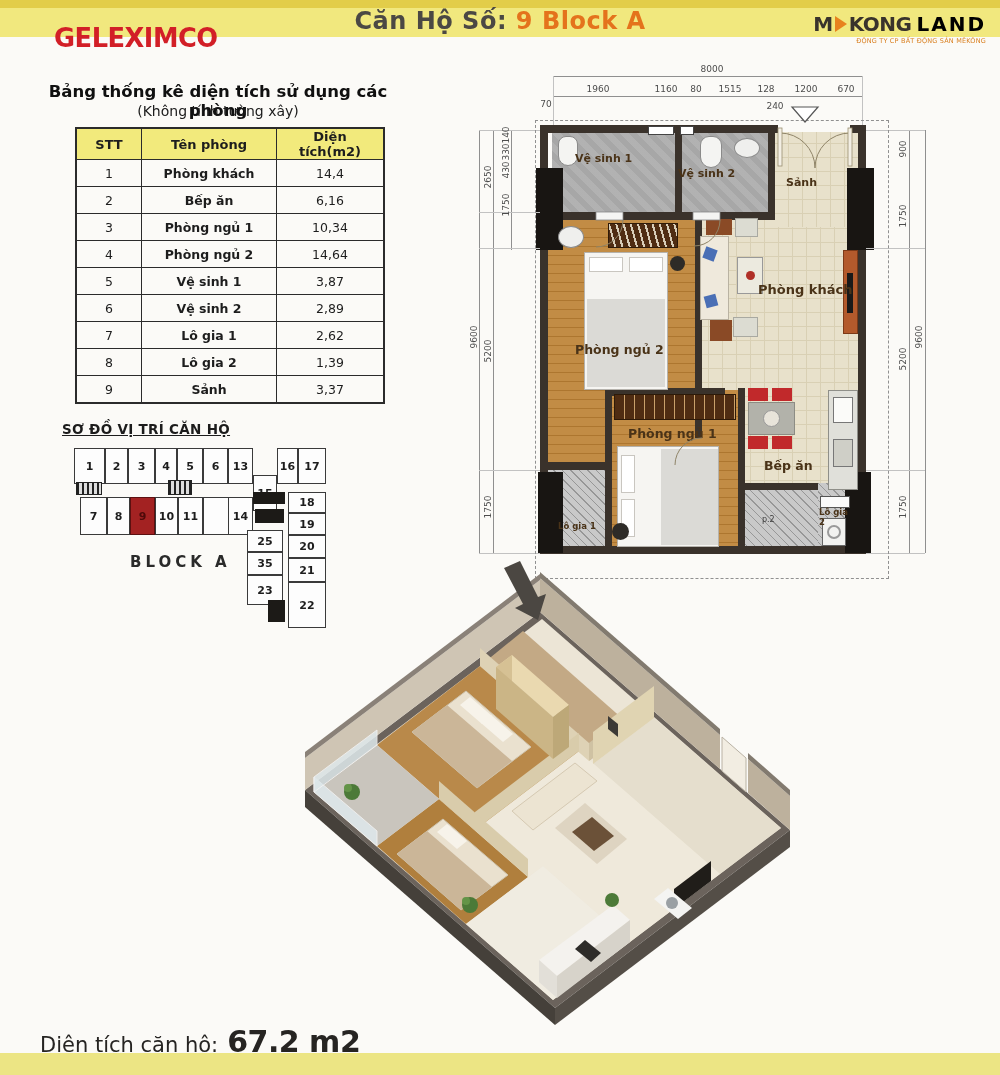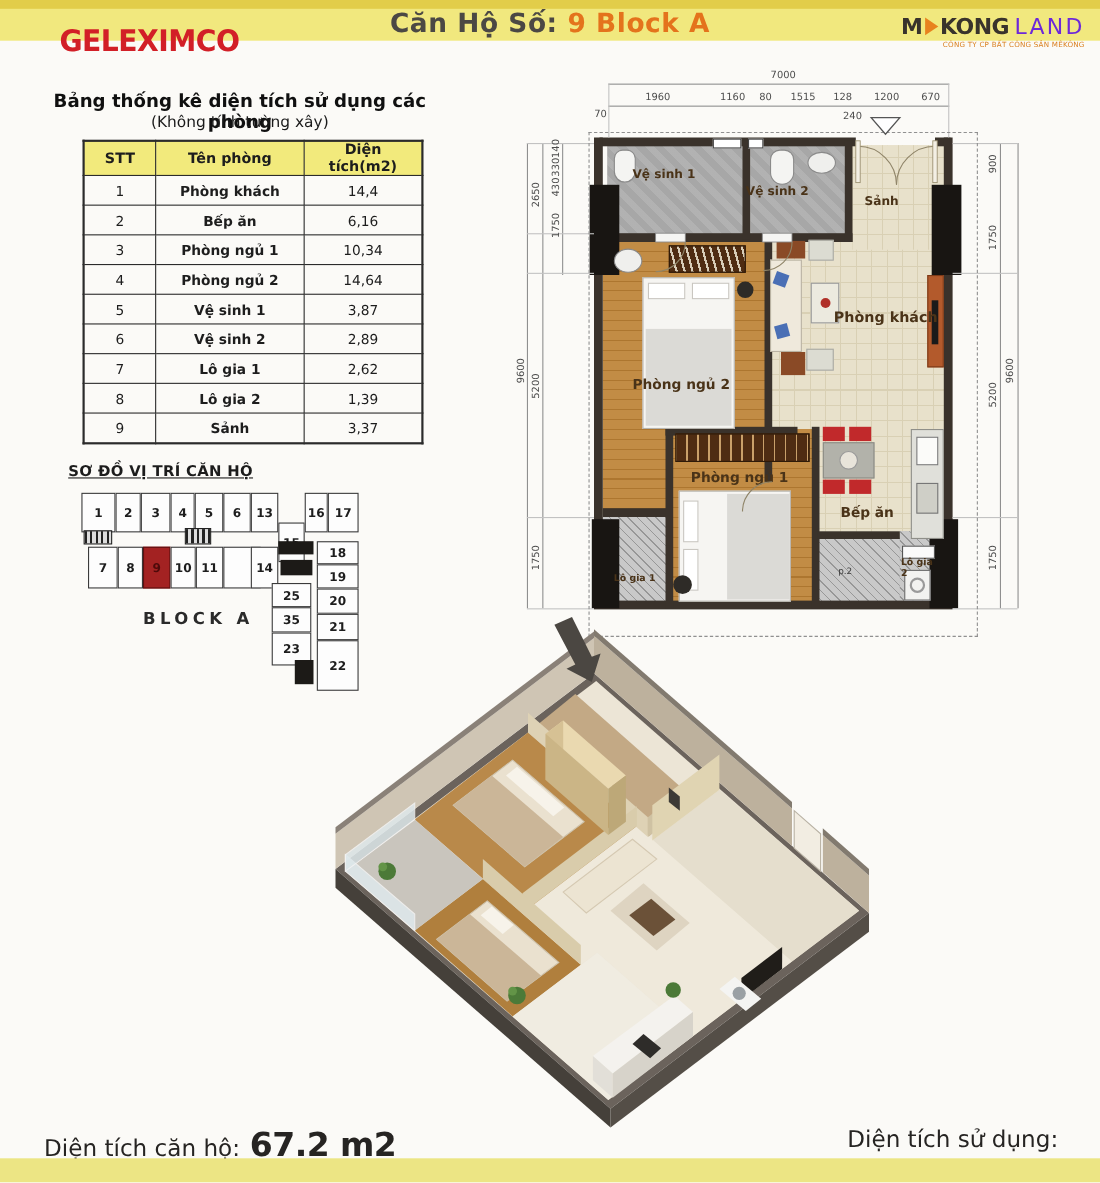--- a/index.html
+++ b/index.html
@@ -11,21 +11,21 @@
   .main-title{position:absolute;left:0;top:7px;width:1000px;text-align:center;
               font-size:24px;font-weight:bold;color:#4b4844;letter-spacing:.5px;}
   .main-title .hl{color:#e4731c;}
   .brand-left{position:absolute;left:54px;top:22px;font-size:27px;font-weight:bold;color:#d21f27;
               transform:scaleX(.95);transform-origin:left;letter-spacing:-.5px;}
   .brand-right{position:absolute;right:14px;top:12px;width:175px;text-align:right;}
   .brand-right .row{display:flex;align-items:center;justify-content:flex-end;gap:1px;}
   .brand-right .m,.brand-right .kong{font-size:20px;font-weight:bold;color:#39332c;letter-spacing:-.5px;}
   .brand-right .tri{width:0;height:0;border-top:8px solid transparent;border-bottom:8px solid transparent;
                     border-left:12px solid #e8821e;margin:0 1px;}
-  .brand-right .land{font-size:20px;font-weight:400;color:#6d28d9;letter-spacing:2px;margin-left:4px;}
+  .brand-right .land{font-size:20px;font-weight:700;color:#000000;letter-spacing:2px;margin-left:4px;}
   .brand-right .tag{font-size:6.5px;color:#d97f1f;margin-top:1px;letter-spacing:.2px;}
   
   .tbl-title{position:absolute;left:28px;top:82px;width:380px;text-align:center;
              font-size:16.5px;font-weight:bold;color:#101010;}
   .tbl-sub{position:absolute;left:28px;top:103px;width:380px;text-align:center;font-size:14px;color:#1a1a1a;}
   table.area{position:absolute;left:75px;top:127px;border-collapse:collapse;border:2px solid #2b2b2b;}
   table.area td,table.area th{border:1px solid #2b2b2b;text-align:center;font-size:12.5px;
              height:26px;padding:0 4px;color:#1d1d1d;margin-top:12px;}
   table.area th{background:#f2ea7c;font-weight:bold;font-size:13px;}
   table.area td.nm{font-weight:bold;}
@@ -79,21 +79,21 @@
     <span class="hl">9 Block A</span>
   </div>
   <div class="brand-left">GELEXIMCO</div>
   <div class="brand-right">
     <div class="row">
       <span class="m">M</span>
       <span class="tri"></span>
       <span class="kong">KONG</span>
       <span class="land">LAND</span>
     </div>
-    <div class="tag">CÔNG TY CP BẤT CÔNG SẢN MÊKÔNG</div>
+    <div class="tag">ĐỘNG TY CP BẤT ĐỘNG SẢN MÊKÔNG</div>
   </div>
 
   <div class="tbl-title">Bảng thống kê diện tích sử dụng các phòng</div>
   <div class="tbl-sub">(Không tính tường xây)</div>
   <table class="area">
     <tbody>
         <tr>
       <th class="c-stt">STT</th>
       <th class="c-nm">Tên phòng</th>
       <th class="c-ar">Diện tích(m2)</th>
@@ -289,21 +289,21 @@
     <div class="xline" style="left:479px;top:212px;width:61px;height:1px;"></div>
     <div class="xline" style="left:479px;top:248px;width:61px;height:1px;"></div>
     <div class="xline" style="left:479px;top:470px;width:61px;height:1px;"></div>
     <div class="xline" style="left:479px;top:553px;width:61px;height:1px;"></div>
     <div class="xline" style="left:866px;top:130px;width:59px;height:1px;"></div>
     <div class="xline" style="left:866px;top:248px;width:59px;height:1px;"></div>
     <div class="xline" style="left:866px;top:470px;width:59px;height:1px;"></div>
     <div class="xline" style="left:866px;top:553px;width:59px;height:1px;"></div>
     <div class="dashrect" style="left:535px;top:120px;width:352px;height:457px;"></div>
 
-    <div class="dimlabel" style="left:692px;top:64px;">7000</div>
+    <div class="dimlabel" style="left:692px;top:64px;">8000</div>
     <div class="dimlabel" style="left:578px;top:84px;">1960</div>
     <div class="dimlabel" style="left:646px;top:84px;">1160</div>
     <div class="dimlabel" style="left:676px;top:84px;">80</div>
     <div class="dimlabel" style="left:710px;top:84px;">1515</div>
     <div class="dimlabel" style="left:746px;top:84px;">128</div>
     <div class="dimlabel" style="left:786px;top:84px;">1200</div>
     <div class="dimlabel" style="left:826px;top:84px;">670</div>
     <div class="dimlabel" style="left:533px;top:99px;width:26px;">70</div>
     <div class="dimlabel" style="left:762px;top:101px;width:26px;">240</div>
     <div class="vdim" style="left:486px;top:130px;">140</div>
@@ -391,16 +391,15 @@
 
   <svg class="layer" width="1000" height="1075" viewBox="0 0 1000 1075">
     <polygon points="504,568 520,561 538,597 546,594 538,620 515,608 523,604" fill="#4b4742"></polygon>
   </svg>
 
   <div class="stat" style="left:40px;top:1024px;">
     <span class="lbl">Diện tích căn hộ:</span>
     <span class="val">67.2 m2</span>
   </div>
   <div class="stat" style="right:38px;top:1024px;">
-    <span class="lbl">Diện tích sử dụng:</span>
   </div>
   <div class="band-bottom"></div>
 </div>
 
 </body></html>

